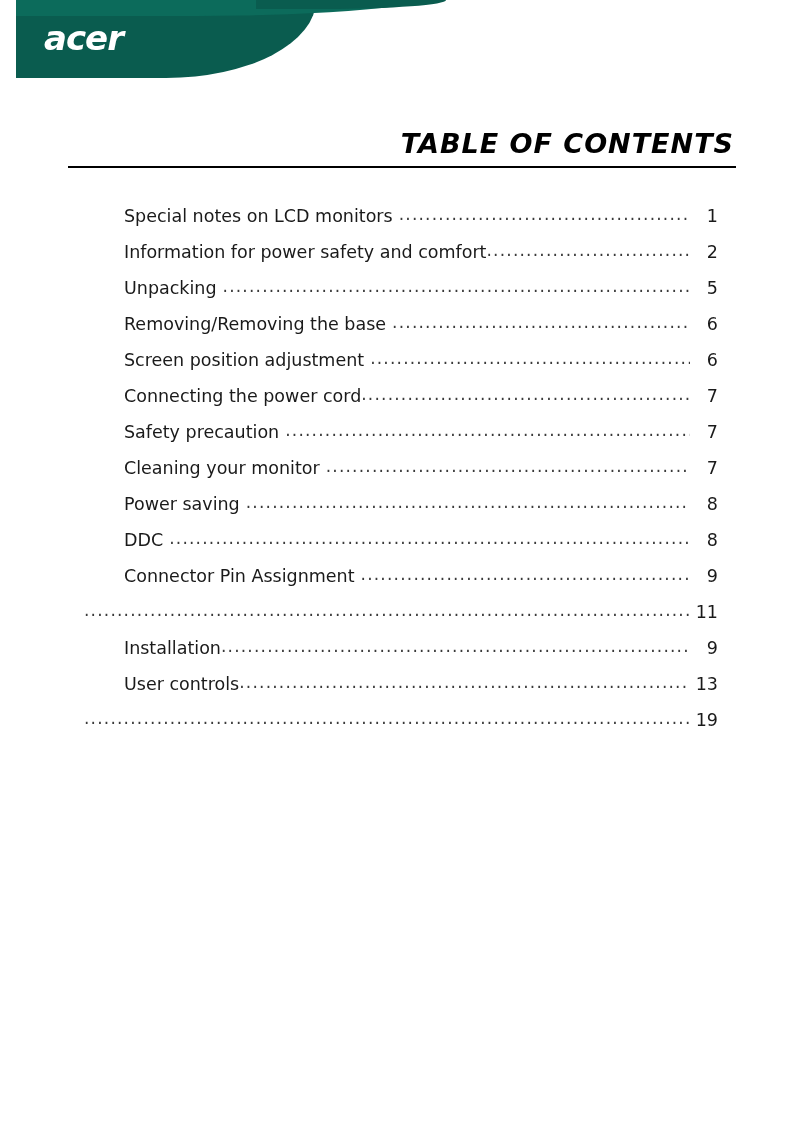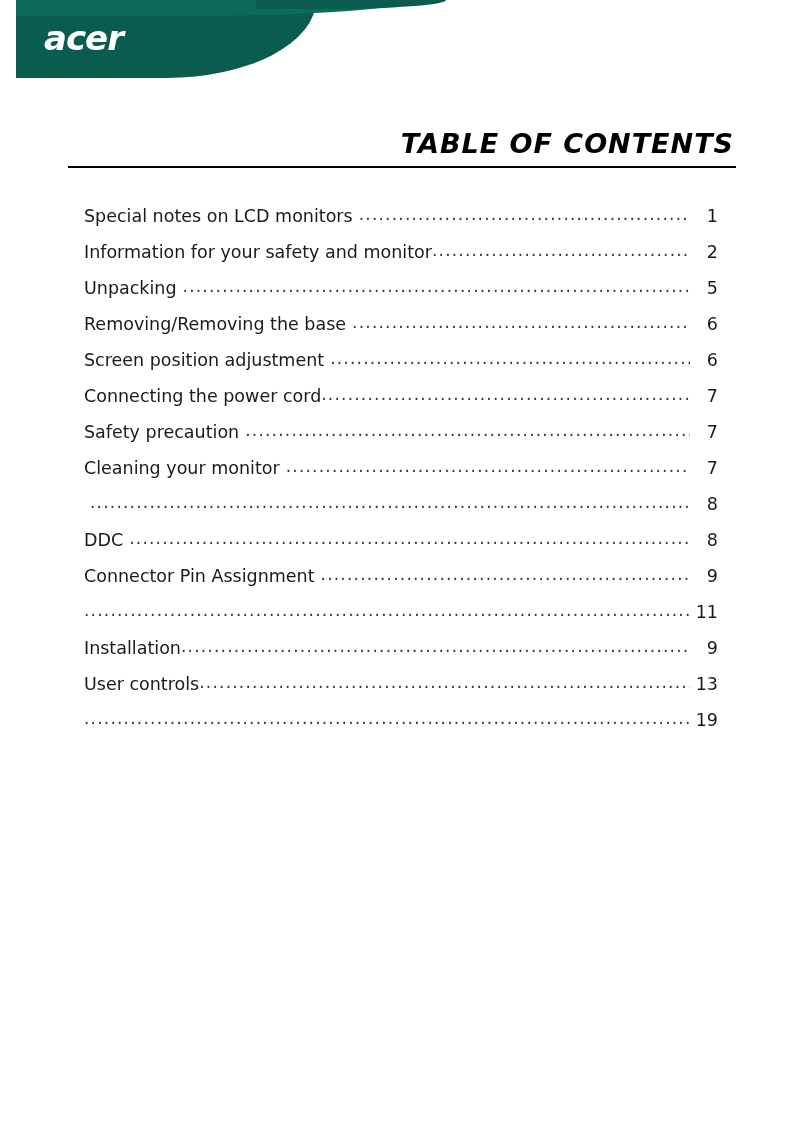--- a/index.html
+++ b/index.html
@@ -99,20 +99,21 @@
     display: flex;
     align-items: baseline;
     font-size: 17.5px;
     color: #1a1a1a;
     height: 36px;
     line-height: 36px;
     white-space: nowrap;
   }
   .toc-label {
     flex: 0 0 auto;
+    margin-left: 40px;
   }
   .toc-dots {
     flex: 1 1 auto;
     overflow: hidden;
     white-space: nowrap;
     font-size: 17px;
     letter-spacing: 1.2px;
     color: #3a3a3a;
     margin: 0 2px;
     position: relative;
@@ -141,21 +142,21 @@
   <div class="title-rule"></div>
 </div>
 
 <div class="toc">
     <div class="toc-row gap-s">
       <span class="toc-label">Special notes on LCD monitors</span>
       <span class="toc-dots">........................................................................................................................</span>
       <span class="toc-page">1</span>
     </div>
     <div class="toc-row gap-none">
-      <span class="toc-label">Information for your safety and monitor</span>
+      <span class="toc-label">Information for power safety and comfort</span>
       <span class="toc-dots">........................................................................................................................</span>
       <span class="toc-page">2</span>
     </div>
     <div class="toc-row gap-s">
       <span class="toc-label">Unpacking</span>
       <span class="toc-dots">........................................................................................................................</span>
       <span class="toc-page">5</span>
     </div>
     <div class="toc-row gap-s">
       <span class="toc-label">Removing/Removing the base</span>
@@ -176,20 +177,21 @@
       <span class="toc-label">Safety precaution</span>
       <span class="toc-dots">........................................................................................................................</span>
       <span class="toc-page">7</span>
     </div>
     <div class="toc-row gap-s">
       <span class="toc-label">Cleaning your monitor</span>
       <span class="toc-dots">........................................................................................................................</span>
       <span class="toc-page">7</span>
     </div>
     <div class="toc-row gap-s">
+      <span class="toc-label">Power saving</span>
       <span class="toc-dots">........................................................................................................................</span>
       <span class="toc-page">8</span>
     </div>
     <div class="toc-row gap-s">
       <span class="toc-label">DDC</span>
       <span class="toc-dots">........................................................................................................................</span>
       <span class="toc-page">8</span>
     </div>
     <div class="toc-row gap-s">
       <span class="toc-label">Connector Pin Assignment</span>

